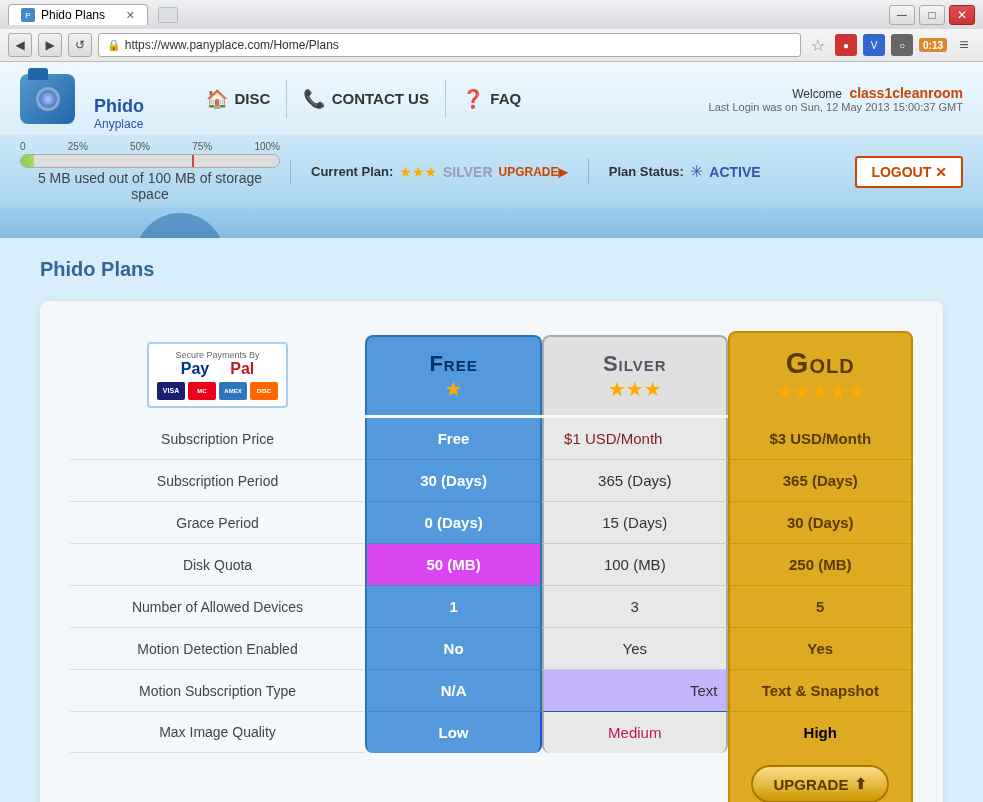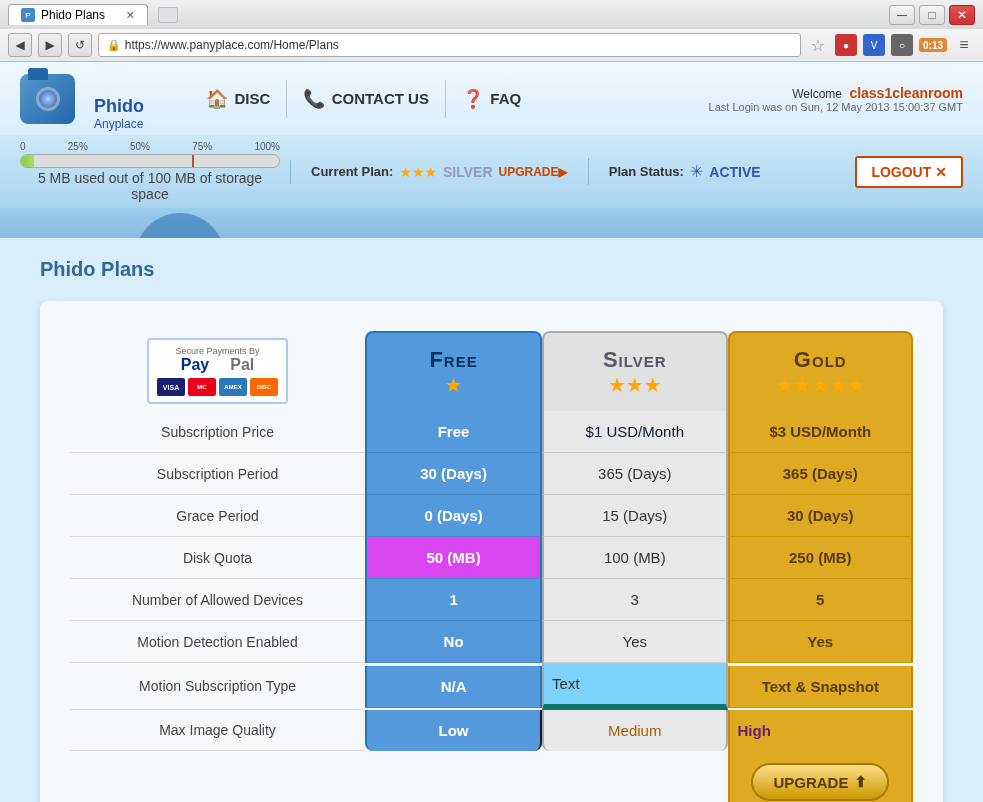--- a/index.html
+++ b/index.html
@@ -195,21 +195,21 @@
           <col class="col-silver">
           <col class="col-gold">
         </colgroup>
 
         <thead>
           <tr>
 
             <td class="paypal-cell">
               <div class="paypal-box">
                 <div style="font-size:9px;color:#666;">Secure Payments By</div>
-                <div style="font-size:16px;font-weight:bold;color:#003087;">Pay<span style="color:#737373;padding-left:21px;">Pal</span></div>
+                <div style="font-size:16px;font-weight:bold;color:#003087;">Pay<span style="color:#b91c1c;padding-left:21px;">Pal</span></div>
                 <div class="card-icons">
                   <div class="card-icon visa-card">VISA</div>
                   <div class="card-icon mc-card" style="font-size:6px;">MC</div>
                   <div class="card-icon amex-card" style="font-size:6px;">AMEX</div>
                   <div class="card-icon disc-card" style="font-size:6px;">DISC</div>
                 </div>
               </div>
             </td>
 
             <td>
@@ -221,36 +221,36 @@
 
             <td>
               <div style="background:#e0e0e0;border:2px solid #aaaaaa;border-bottom:none;border-radius:8px 8px 0 0;padding:14px 8px;text-align:center;">
                 <div style="font-size:22px;font-weight:bold;color:#555566;font-variant:small-caps;letter-spacing:1px;">Silver</div>
                 <div style="font-size:20px;color:#ffaa00;">★★★</div>
               </div>
             </td>
 
             <td>
               <div style="background:#ddaa22;border:2px solid #cc8800;border-bottom:none;border-radius:8px 8px 0 0;padding:14px 8px;text-align:center;">
-                <div style="font-size:22px;font-weight:bold;color:#5a3a00;font-variant:small-caps;letter-spacing:1px;">Gold</div>
+                <div style="font-size:29px;font-weight:bold;color:#5a3a00;font-variant:small-caps;letter-spacing:1px;">Gold</div>
                 <div style="font-size:20px;color:#ffaa00;">★★★★★</div>
               </div>
             </td>
           </tr>
         </thead>
 
         <tbody>
 
           <tr class="data-row">
             <td class="row-label">Subscription Price</td>
             <td>
               <div style="background:#5599dd;border-left:2px solid #2277bb;border-right:2px solid #2277bb;border-bottom:1px solid #4488cc;padding:12px 8px;text-align:center;font-size:15px;font-weight:bold;color:white;">Free</div>
             </td>
             <td>
-              <div style="background:#e8e8e8;border-left:2px solid #aaaaaa;border-right:2px solid #aaaaaa;border-bottom:1px solid #cccccc;padding:12px 20px;text-align:center;font-size:15px;color:#0f172a;">$1 USD/Month</div>
+              <div style="background:#e8e8e8;border-left:2px solid #aaaaaa;border-right:2px solid #aaaaaa;border-bottom:1px solid #cccccc;padding:12px 20px;font-size:15px;color:#7f1d1d;">$1 USD/Month</div>
             </td>
             <td>
               <div style="background:#ddaa22;border-left:2px solid #cc8800;border-right:2px solid #cc8800;border-bottom:1px solid #cc9900;padding:12px 8px;text-align:center;font-size:15px;font-weight:bold;color:#5a3a00;">$3 USD/Month</div>
             </td>
           </tr>
 
           <tr class="data-row">
             <td class="row-label">Subscription Period</td>
             <td>
               <div style="background:#5599dd;border-left:2px solid #2277bb;border-right:2px solid #2277bb;border-bottom:1px solid #4488cc;padding:12px 8px;text-align:center;font-size:15px;font-weight:bold;color:white;">30 (Days)</div>
@@ -315,37 +315,37 @@
               <div style="background:#ddaa22;border-left:2px solid #cc8800;border-right:2px solid #cc8800;border-bottom:1px solid #cc9900;padding:12px 8px;text-align:center;font-size:15px;font-weight:bold;color:#5a3a00;">Yes</div>
             </td>
           </tr>
 
           <tr class="data-row">
             <td class="row-label">Motion Subscription Type</td>
             <td>
               <div style="background:#5599dd;border-left:2px solid #2277bb;border-right:2px solid #2277bb;border-bottom:1px solid #4488cc;padding:12px 8px;text-align:center;font-size:15px;font-weight:bold;color:white;">N/A</div>
             </td>
             <td>
-              <div style="background:#7dd3fc;border-left:2px solid #aaaaaa;border-right:2px solid #aaaaaa;border-bottom:6px solid #0f766e;padding:12px 8px;text-align:left;font-size:15px;color:#333;">Text</div>
+              <div style="background:#c4b5fd;border-left:2px solid #aaaaaa;border-right:2px solid #aaaaaa;border-bottom:1px solid #0f766e;padding:12px 8px;text-align:right;font-size:15px;color:#333;">Text</div>
             </td>
             <td>
               <div style="background:#ddaa22;border-left:2px solid #cc8800;border-right:2px solid #cc8800;border-bottom:1px solid #cc9900;padding:12px 8px;text-align:center;font-size:15px;font-weight:bold;color:#5a3a00;">Text &amp; Snapshot</div>
             </td>
           </tr>
 
           <tr class="data-row">
             <td class="row-label">Max Image Quality</td>
             <td>
-              <div style="background:#5599dd;border-left:2px solid #2277bb;border-right:2px solid #0f172a;border-bottom:none;border-radius:0 0 8px 8px;padding:12px 8px;text-align:center;font-size:15px;font-weight:bold;color:white;">Low</div>
-            </td>
-            <td>
-              <div style="background:#e8e8e8;border-left:2px solid #aaaaaa;border-right:2px solid #aaaaaa;border-bottom:none;border-radius:0 0 8px 8px;padding:12px 8px;text-align:center;font-size:15px;color:#a16207;">Medium</div>
-            </td>
-            <td>
-              <div style="background:#ddaa22;border-left:2px solid #cc8800;border-right:2px solid #cc8800;border-bottom:none;padding:12px 8px;text-align:left;font-size:15px;font-weight:bold;color:#701a75;">High</div>
+              <div style="background:#5599dd;border-left:2px solid #2277bb;border-right:2px solid #1d4ed8;border-bottom:none;border-radius:0 0 8px 8px;padding:12px 8px;text-align:center;font-size:15px;font-weight:bold;color:white;">Low</div>
+            </td>
+            <td>
+              <div style="background:#e8e8e8;border-left:2px solid #aaaaaa;border-right:2px solid #aaaaaa;border-bottom:none;border-radius:0 0 8px 8px;padding:12px 8px;text-align:center;font-size:15px;color:#be185d;">Medium</div>
+            </td>
+            <td>
+              <div style="background:#ddaa22;border-left:2px solid #cc8800;border-right:2px solid #cc8800;border-bottom:none;padding:12px 8px;text-align:center;font-size:15px;font-weight:bold;color:#000000;">High</div>
             </td>
           </tr>
 
           <tr>
             <td></td>
             <td></td>
             <td></td>
             <td>
               <div style="background:#ddaa22;border-left:2px solid #cc8800;border-right:2px solid #cc8800;border-bottom:2px solid #cc8800;border-radius:0 0 8px 8px;padding:12px 8px;text-align:center;">
                 <button style="background:linear-gradient(to bottom,#ffdd88,#cc9900);border:2px solid #aa7700;border-radius:20px;padding:8px 20px;font-size:15px;font-weight:bold;color:#5a3a00;cursor:pointer;display:inline-flex;align-items:center;gap:6px;">

